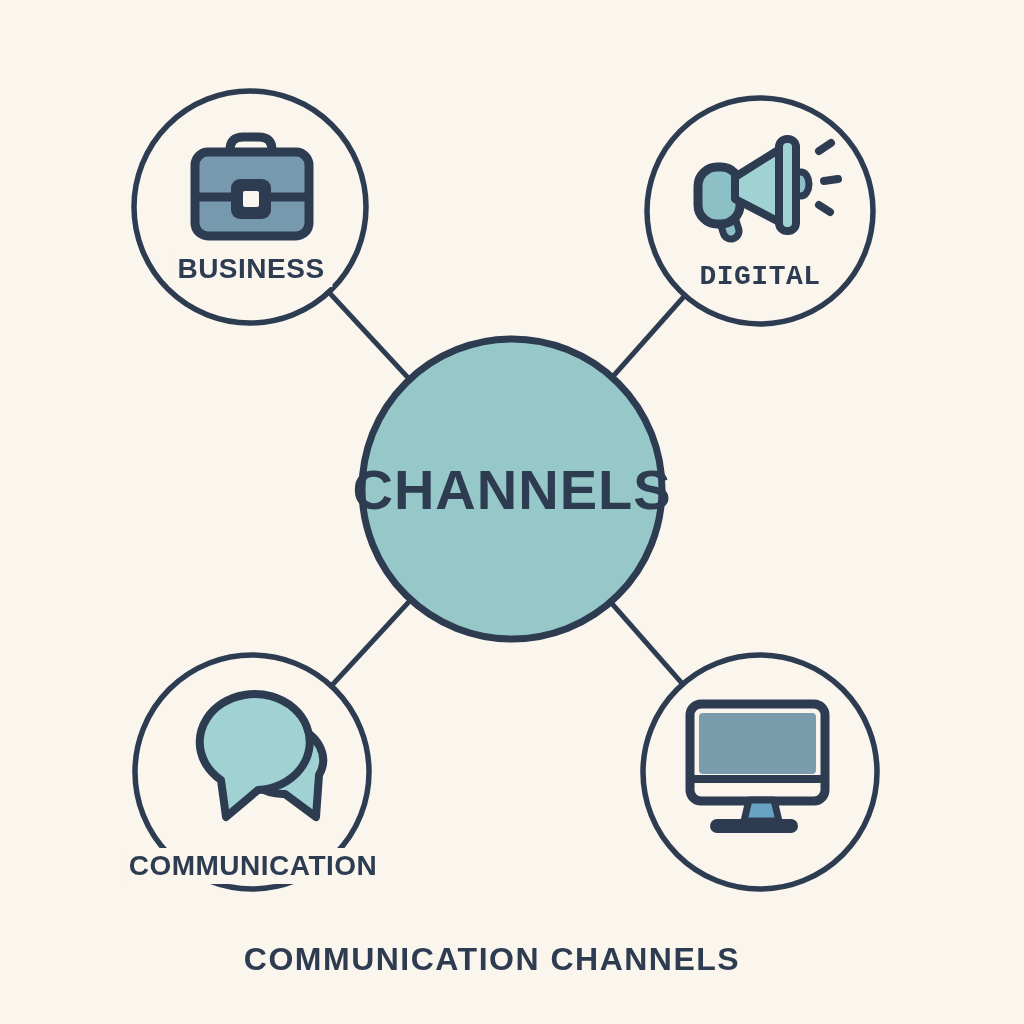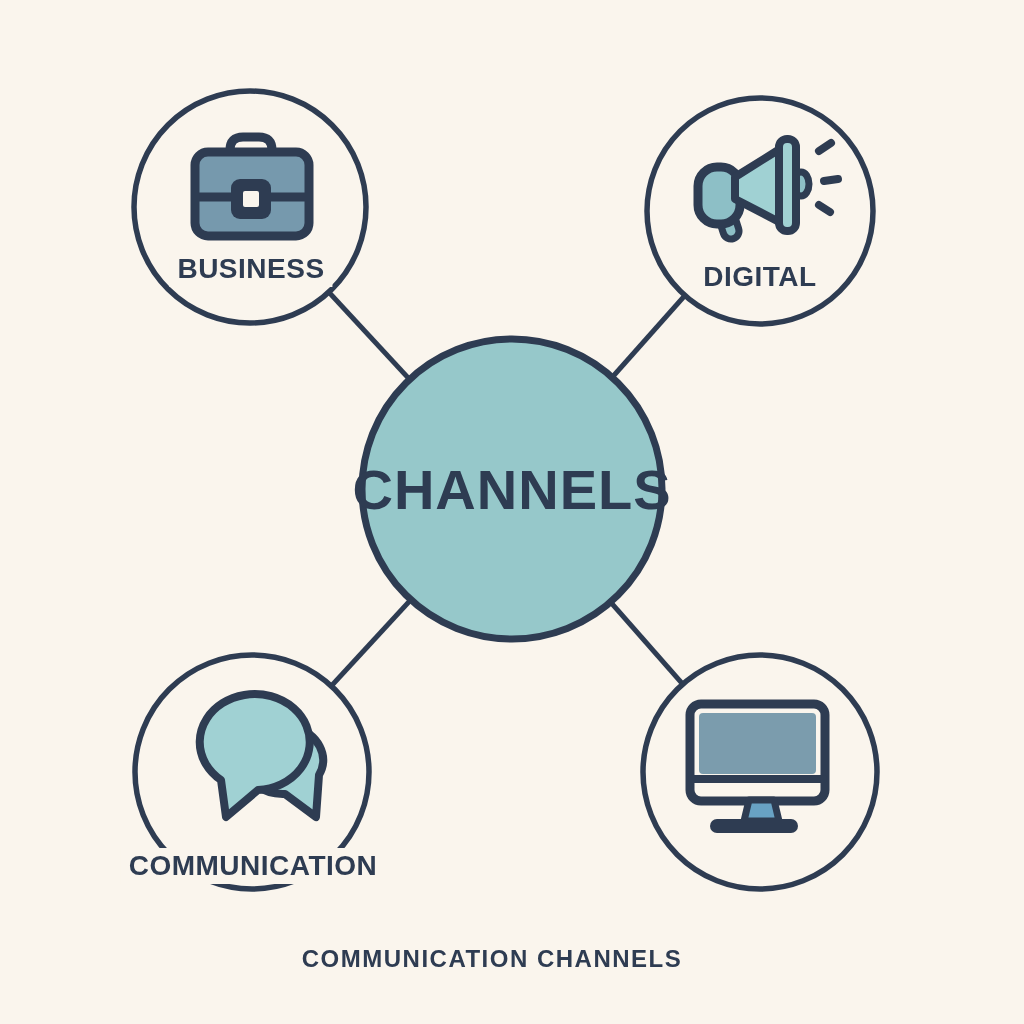--- a/index.html
+++ b/index.html
@@ -28,31 +28,31 @@
   .ink-thick { stroke:var(--ink); stroke-width:23; stroke-linecap:round; }
   .tmid-thick{ stroke:var(--tealMid); stroke-width:9; stroke-linecap:round; }
 
   
   .label {
     position:absolute; transform:translate(-50%,-50%);
     color:var(--ink); font-weight:bold; white-space:nowrap;
     letter-spacing:0.5px;
   }
   .node-label { font-size:28px; background:var(--bg); padding:2px 8px; }
-  .two-line   { text-align:right; line-height:31px; }
+  .two-line   { text-align:right; line-height:31px;font-family:Liberation Mono, monospace; }
   #label-business      { left:251px; top:269px; }
   #label-digital       { left:760px; top:276px; }
   #label-communication { left:253px; top:866px; }
   #label-technology    { left:754px; top:851px; }
   #label-center {
     left:512px; top:489px; font-size:56px; letter-spacing:1px;
     background:transparent;
   }
   #caption {
-    left:492px; top:959px; font-size:24px; letter-spacing:1.5px;
+    left:492px; top:959px; font-size:32px; letter-spacing:1.5px;
   }
 </style>
 </head>
 <body>
 
 <div class="stage">
 
   <svg class="layer" width="1024" height="1024" viewBox="0 0 1024 1024">
 
     <g>

